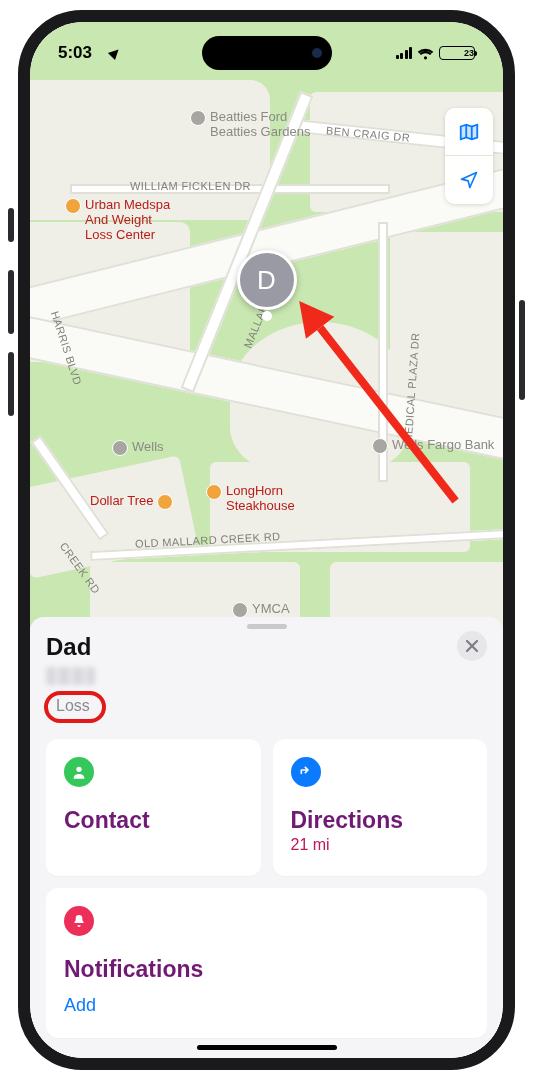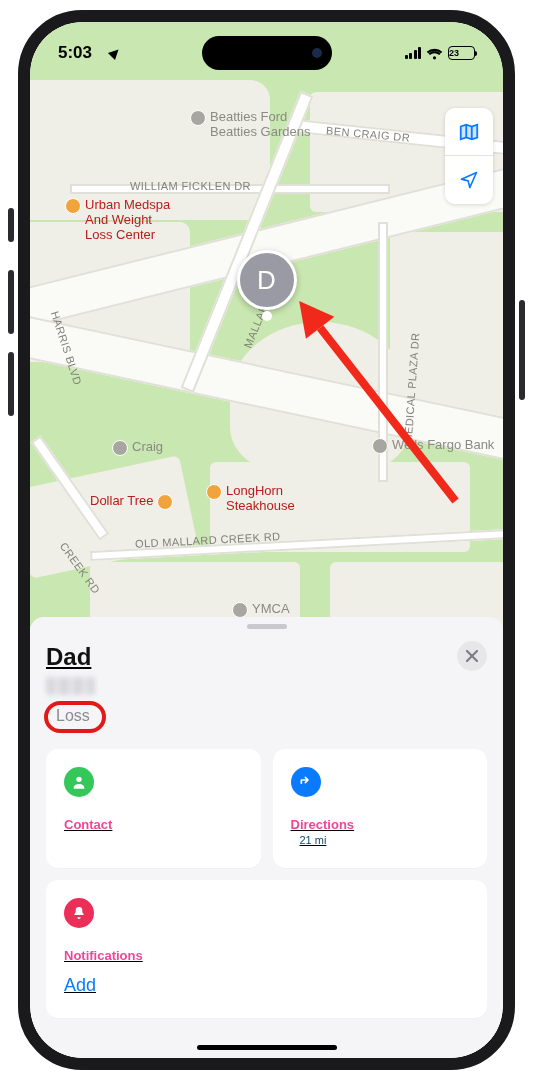--- a/index.html
+++ b/index.html
@@ -72,25 +72,25 @@
   .signal-bars span { width: 3px; background: #000; border-radius: 1px;}
   .signal-bars span:nth-child(1){height:4px}
   .signal-bars span:nth-child(2){height:6px}
   .signal-bars span:nth-child(3){height:9px}
   .signal-bars span:nth-child(4){height:12px}
   .wifi-icon svg { display:block; }
   .battery {
     display: flex; align-items: center;
     border: 1.5px solid #000;
     border-radius: 4px;
-    width: 27px; height: 14px;
+    width: 36px; height: 14px;
     position: relative;
     font-size: 9px;
     font-weight: 700;
-    justify-content: flex-start;
+    justify-content: flex-end;
   }
   .battery::after {
     content:'';
     position:absolute;
     right:-3px; top:4px;
     width:2px; height:5px;
     background:#000;
     border-radius: 0 2px 2px 0;
   }
 
@@ -200,22 +200,21 @@
     border-right:18px solid transparent;
     border-bottom:34px solid #f1291a;
   }
 
   
   .sheet {
     position: absolute;
     top: 595px; left: 0; right: 0; bottom: 0;
     background: #f5f5f7;
     border-radius: 14px 14px 0 0;
-    padding: 20px 16px 0 16px;
-    text-decoration: underline;
+    padding: 10px 16px 0 16px;
   }
   .grabber {
     position: absolute;
     top: 7px; left: 50%;
     transform: translateX(-50%);
     width: 40px; height: 5px;
     background: #c9c9cd;
     border-radius: 3px;
   }
   .sheet-header { display:flex; justify-content:space-between; align-items:flex-start; }
@@ -262,22 +261,22 @@
   }
   .card .ico {
     width:30px;height:30px;border-radius:50%;
     display:flex;align-items:center;justify-content:center;
     margin-bottom: 20px;
     color:#fff;
   }
   .ico.green { background:#34c759; }
   .ico.blue  { background:#0a7aff; }
   .ico.pink  { background:#ec2f58; }
-  .card h3 { font-size: 13px; font-weight: 600; color:#ec4899; }
-  .card .sub { font-size: 11px; color:#0c4a6e; margin-top:2px;margin-left:9px; }
+  .card h3 { font-size: 23px; font-weight: 600; color:#701a75; }
+  .card .sub { font-size: 16px; color:#be185d; margin-top:2px; }
 
   .card-full { width: 100%; margin-top: 12px; }
   .add-link { margin-top: 12px; font-size:18px; color:#0a7aff; }
 
   .home-bar {
     position:absolute;
     bottom:8px;left:50%;
     transform:translateX(-50%);
     width:140px;height:5px;border-radius:3px;background:#000;
     z-index:60;
@@ -358,21 +357,21 @@
       <span class="label" style="top:540px;left:20px;transform:rotate(54deg)">Creek Rd</span>
 
       <div class="poi poi-gray" style="top:88px;left:160px"><span class="poi-dot gray"></span><span style="white-space:pre-line;display:inline-block;vertical-align:top">Beatties Ford
 Beatties Gardens</span></div>
       <div class="poi" style="top:176px;left:35px"><span class="poi-dot orange"></span><span style="white-space:pre-line;display:inline-block;vertical-align:top">Urban Medspa
 And Weight
 Loss Center</span></div>
       <div class="poi" style="top:462px;left:176px"><span class="poi-dot orange"></span><span style="white-space:pre-line;display:inline-block;vertical-align:top">LongHorn
 Steakhouse</span></div>
       <div class="poi" style="top:472px;left:60px"><span>Dollar Tree</span> <span class="poi-dot orange"></span></div>
-      <div class="poi poi-gray" style="top:418px;left:82px"><span class="poi-dot gray"></span><span>Craig</span></div>
+      <div class="poi poi-gray" style="top:418px;left:82px"><span class="poi-dot gray"></span><span>Wells</span></div>
       <div class="poi poi-gray" style="top:416px;left:342px"><span class="poi-dot gray"></span><span>Wells Fargo Bank</span></div>
       <div class="poi poi-gray" style="top:580px;left:202px"><span class="poi-dot gray"></span><span>YMCA</span></div>
 
       <div class="avatar-pin">
         <span>D</span>
       </div>
 
       <div class="red-arrow">
         <div class="head"></div>
         <div class="shaft"></div>

